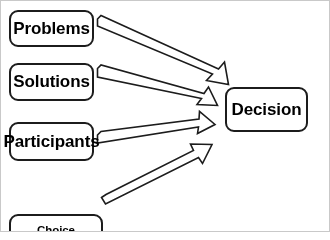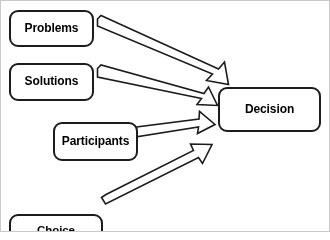--- a/index.html
+++ b/index.html
@@ -35,32 +35,32 @@
     border-radius: 9px;
     display: flex;
     align-items: center;
     justify-content: center;
     text-align: center;
     z-index: 3;
   }
   .node-label {
     font-family: "Liberation Sans", sans-serif;
     font-weight: bold;
-    font-size: 12px;
+    font-size: 17px;
     line-height: 1.12;
     color: #000000;
     letter-spacing: -0.1px;
     padding: 0 4px;
     white-space: pre-line;
   }
   #node-problems       { left: 8px;  top: 9px;   width: 85px; height: 37px; }
   #node-solutions      { left: 8px;  top: 62px;  width: 85px; height: 38px; }
-  #node-participants   { left: 8px;  top: 121px; width: 85px; height: 39px; margin-left: 44px; }
+  #node-participants   { left: 8px;  top: 121px; width: 85px; height: 39px; }
   #node-choice         { left: 8px;  top: 185px; width: 94px; height: 46px; border-bottom-left-radius: 9px; border-bottom-right-radius: 9px; margin-top: 28px; }
-  #node-decision       { left: 217px; top: 86px; width: 103px; height: 45px; }
+  #node-decision       { left: 224px; top: 86px; width: 83px; height: 45px; }
   #node-choice .node-label { font-size: 11.5px; line-height: 1.15; }
 </style>
 </head>
 <body>
 
 <div id="diagram-canvas">
 
   <svg id="diagram-svg" viewBox="0 0 330 232">
     <g fill="#ffffff" stroke="#1c1c1c" stroke-width="1.6" stroke-linejoin="miter">
 

